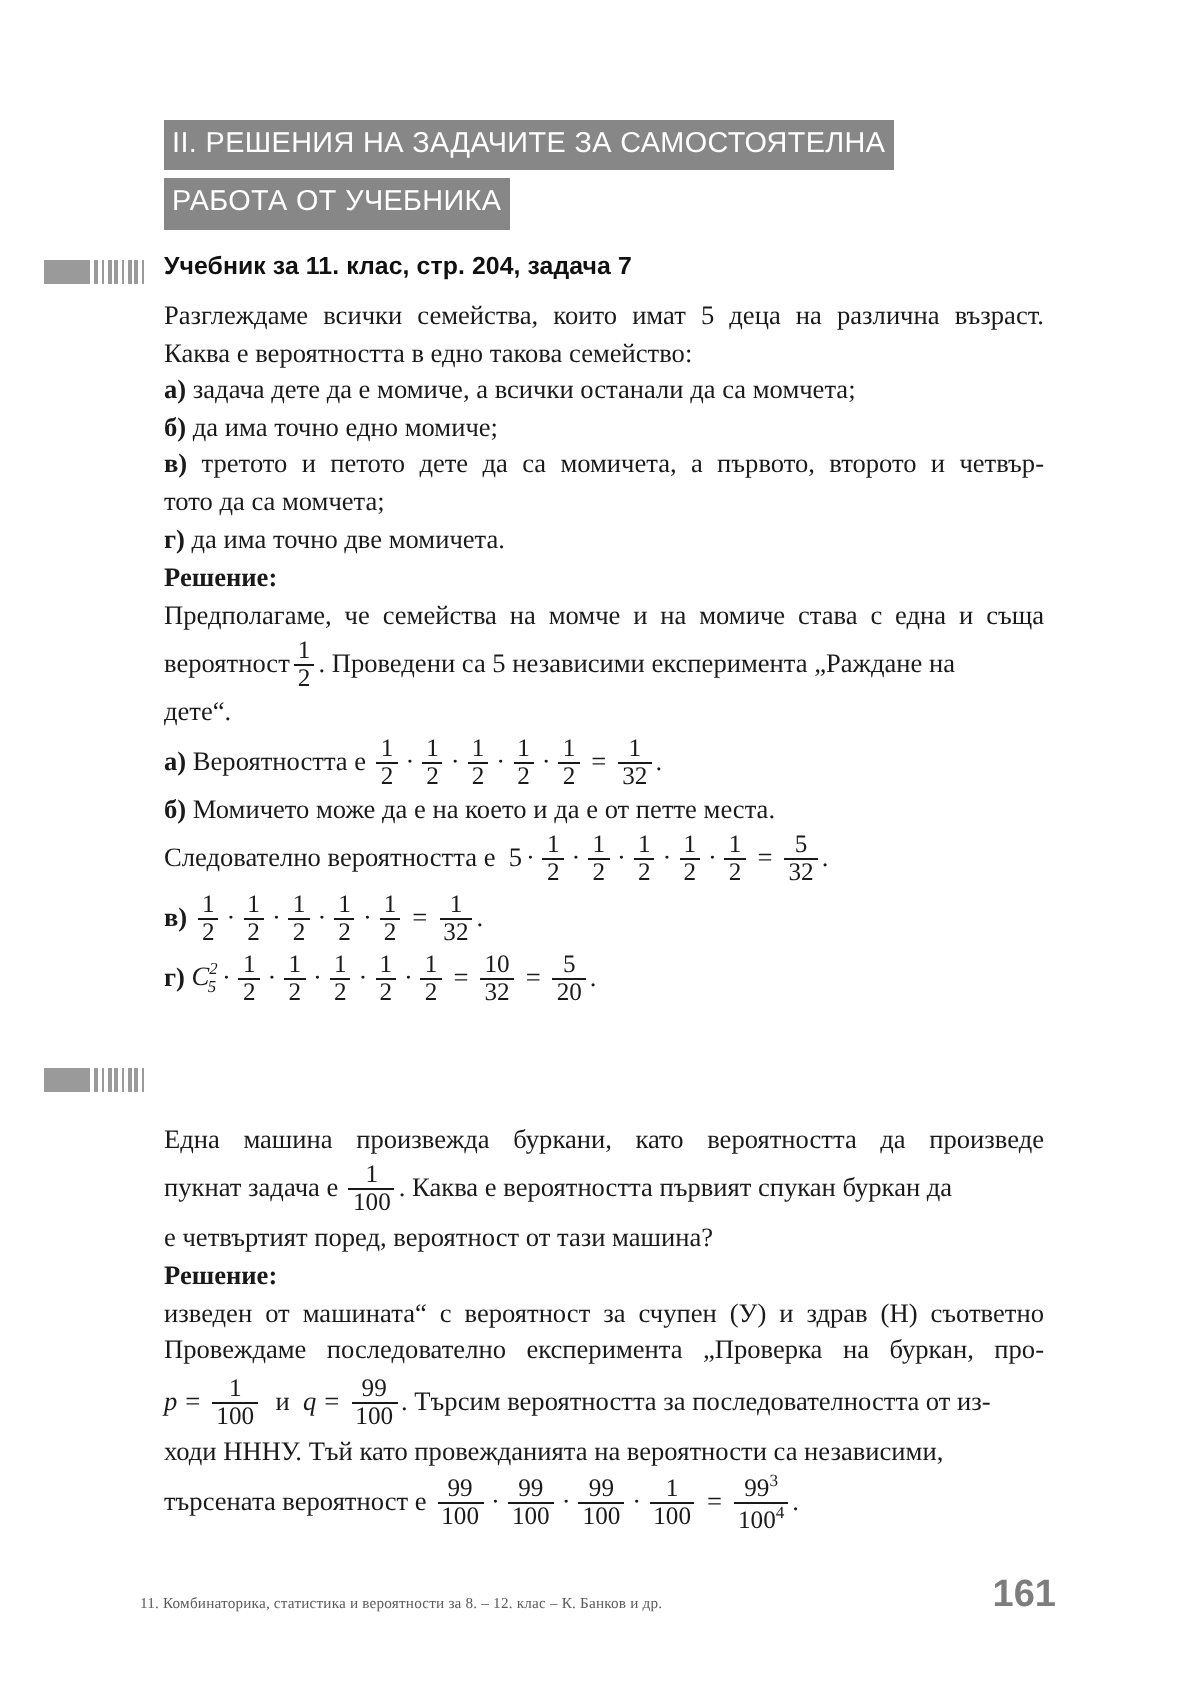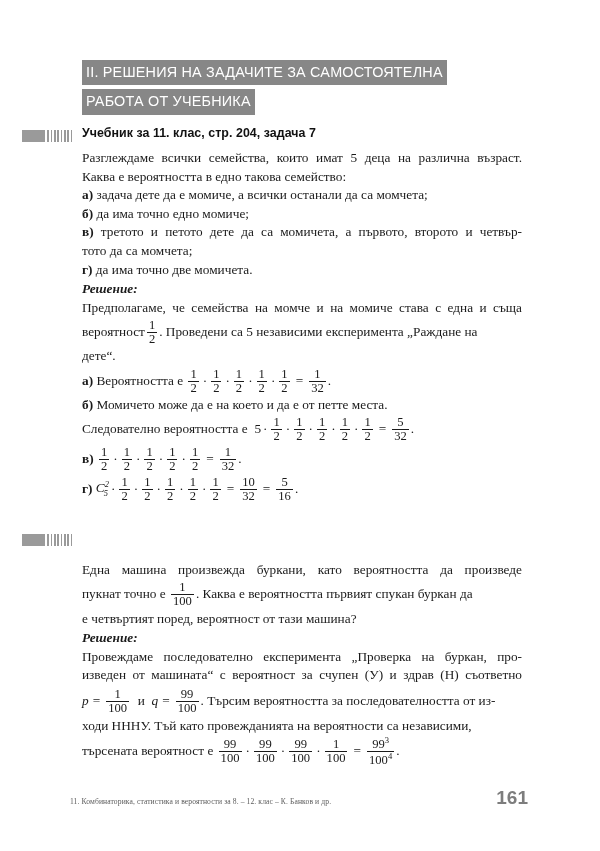--- a/index.html
+++ b/index.html
@@ -90,21 +90,20 @@
     width: 440px;
     font-size: 13.3px;
     line-height: 1.40;
     text-align: justify;
   }
   .body-block p { margin: 0; }
   .p-justall { text-align: justify; text-align-last: justify; }
   .lbl { font-weight: bold; }
   .solution-label {
     font-weight: bold;
-    font-style: italic;
     font-size: 13.3px;
   }
 
   
   .mathline {
     display: flex;
     align-items: center;
     flex-wrap: nowrap;
     min-height: 30px;
     font-size: 13.3px;
@@ -383,21 +382,21 @@
             <span class="den">2</span>
           </span>
         <span class="op eq">=</span>
         <span class="frac">
             <span class="num">10</span>
             <span class="den">32</span>
           </span>
         <span class="op eq">=</span>
         <span class="frac">
             <span class="num">5</span>
-            <span class="den">16</span>
+            <span class="den">20</span>
           </span>
         <span class="txt">.</span>
       </div>
     </div>
   </div>
 
   <div class="section" id="section-8">
 
     <div class="sec-head-row">
       <div class="deco-bar">
@@ -421,34 +420,34 @@
             <i class="gap" style="width:2px"></i>
           <i style="width:1px"></i>
         </span>
       </div>
     </div>
 
     <div class="body-block" style="margin-top:12px;">
       <p class="p-justall">Една машина произвежда буркани, като вероятността да произведе</p>
 
       <div class="mathline">
-        <span class="txt">пукнат точно е</span>
+        <span class="txt">пукнат задача е</span>
           <span class="txt"> </span>
         <span class="frac">
           <span class="num">1</span>
           <span class="den">100</span>
         </span>
         <span class="txt">. Каква е вероятността първият спукан буркан да</span>
       </div>
 
       <p>е четвъртият поред, вероятност от тази машина?</p>
 
       <p class="solution-label" style="margin-top:1px;">Решение:</p>
+      <p class="p-justall">изведен от машината“ с вероятност за счупен (У) и здрав (Н) съответно</p>
       <p class="p-justall">Провеждаме последователно експеримента „Проверка на буркан, про-</p>
-      <p class="p-justall">изведен от машината“ с вероятност за счупен (У) и здрав (Н) съответно</p>
 
       <div class="mathline tall">
         <span class="txt var">p</span>
         <span class="op eq">=</span>
         <span class="frac">
             <span class="num">1</span>
             <span class="den">100</span>
           </span>
         <span class="txt">  </span>
         <span class="txt">и</span>

